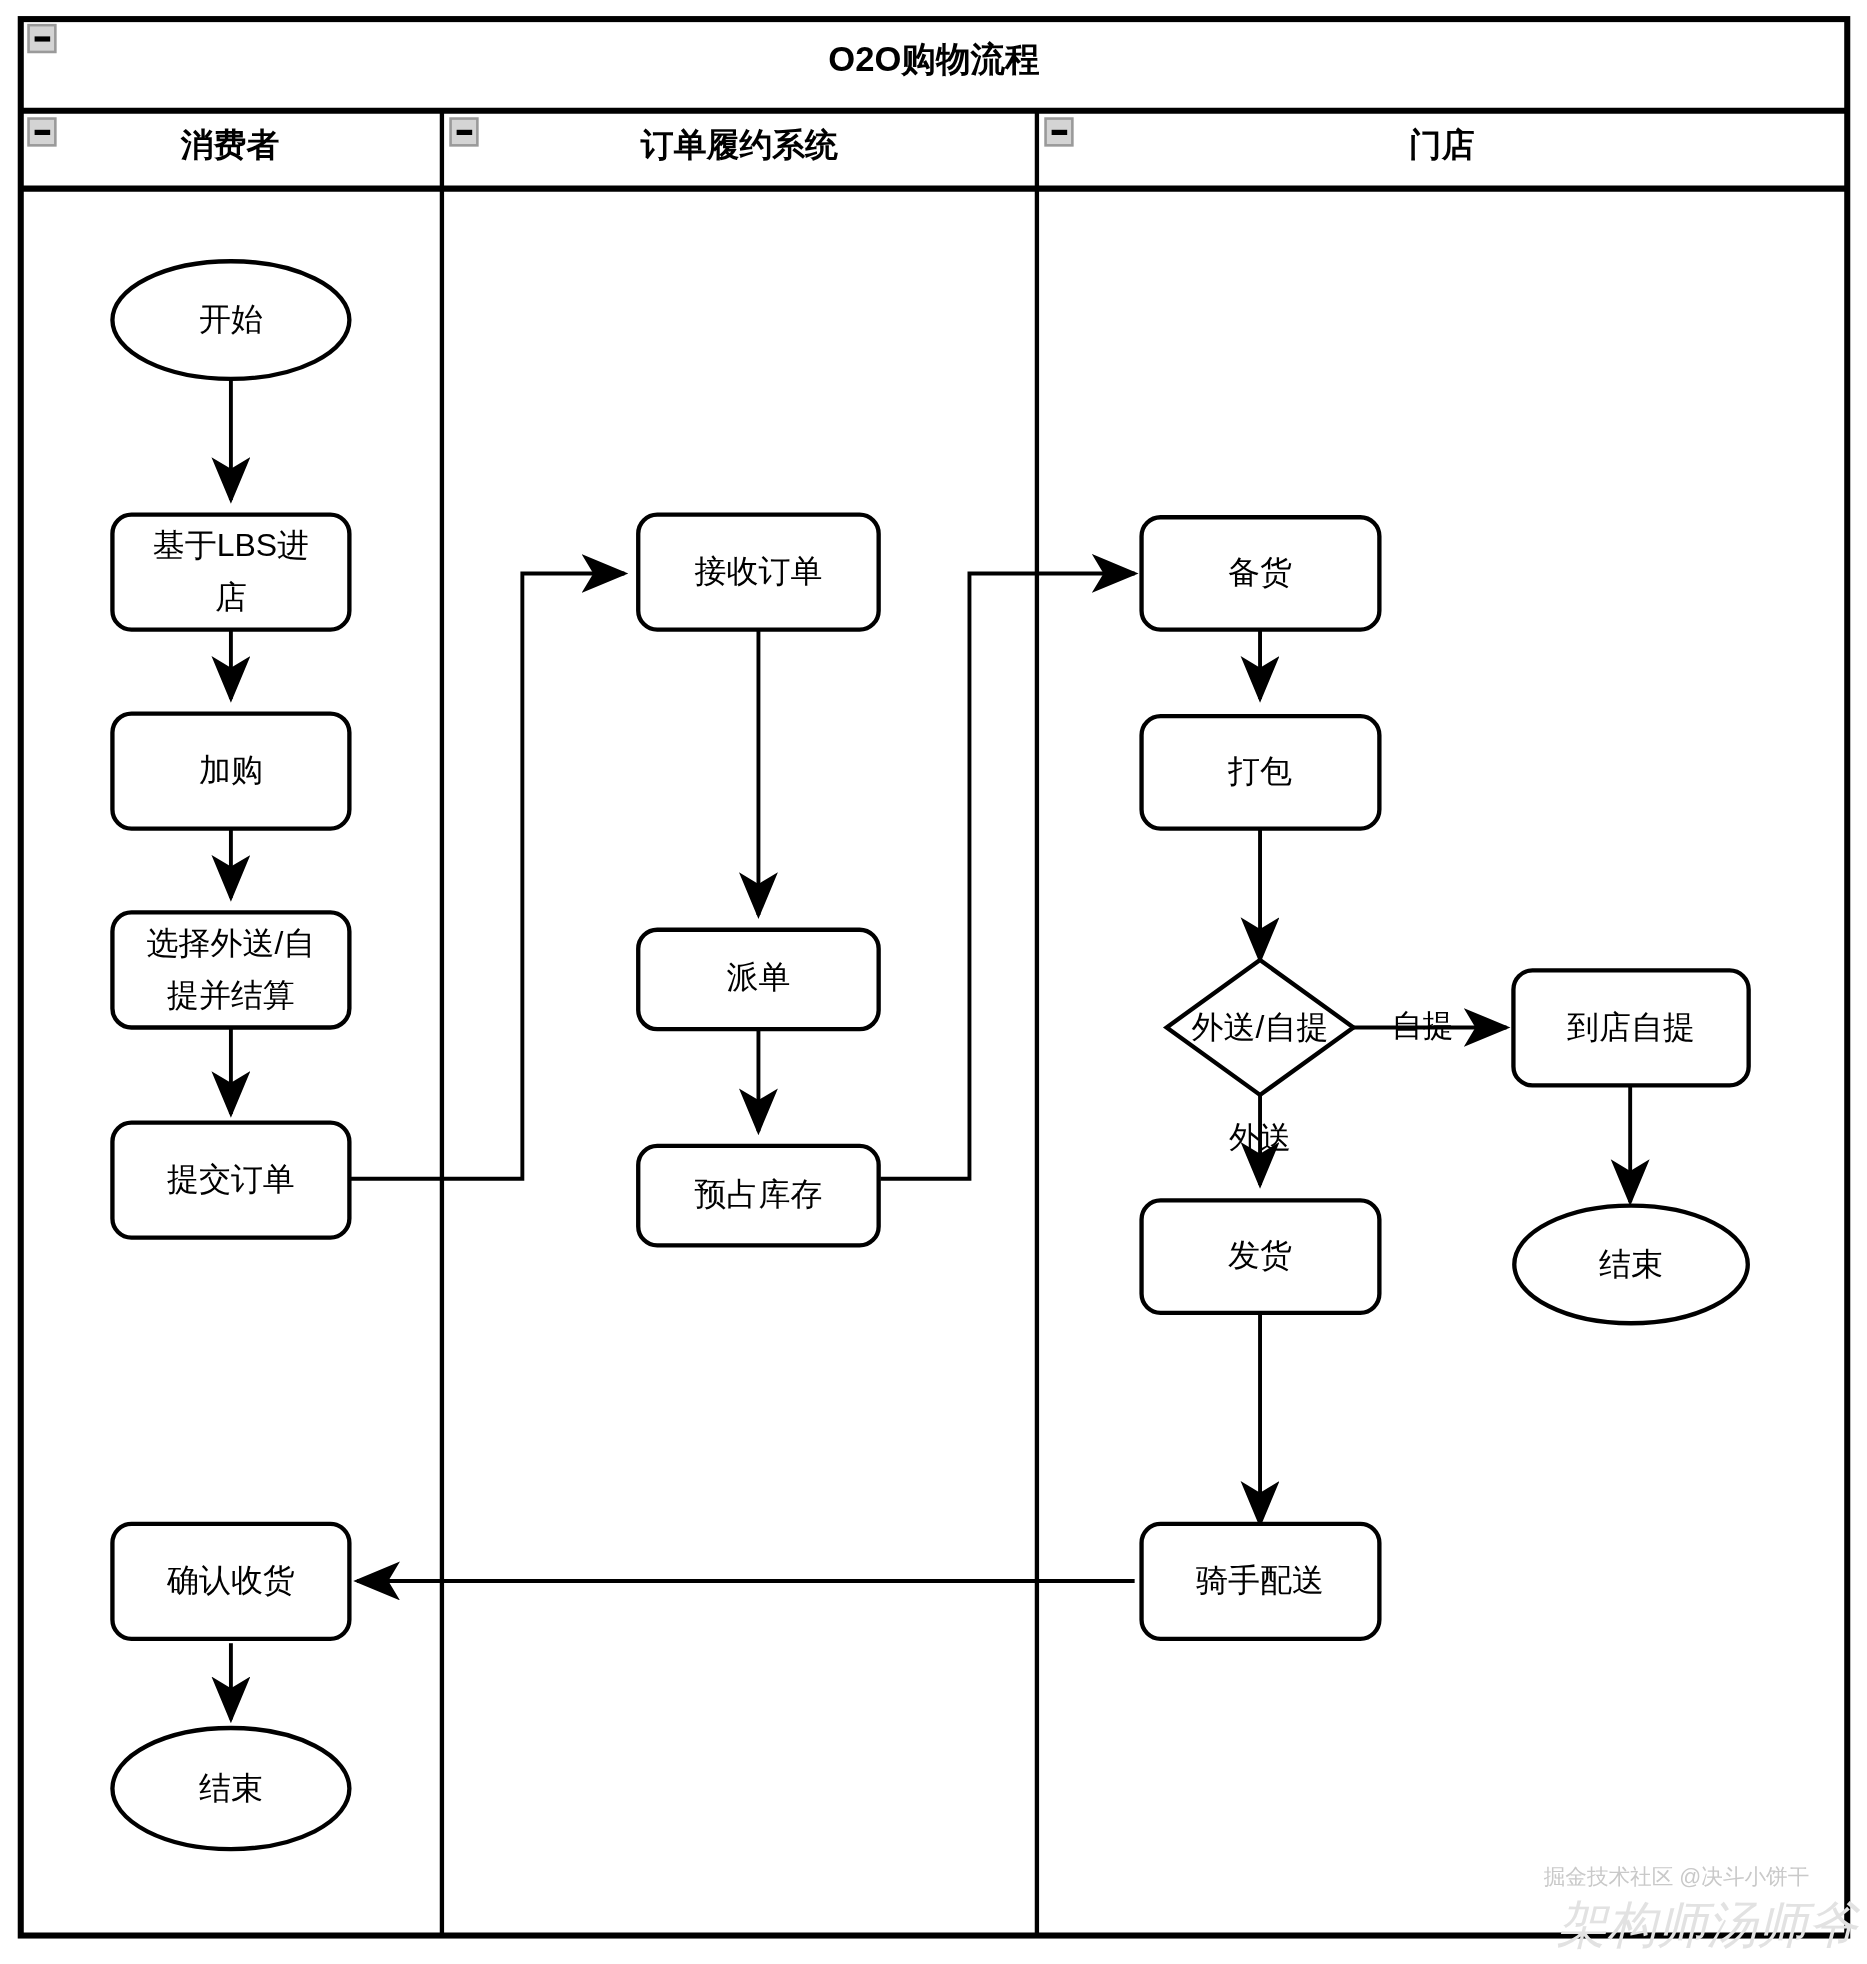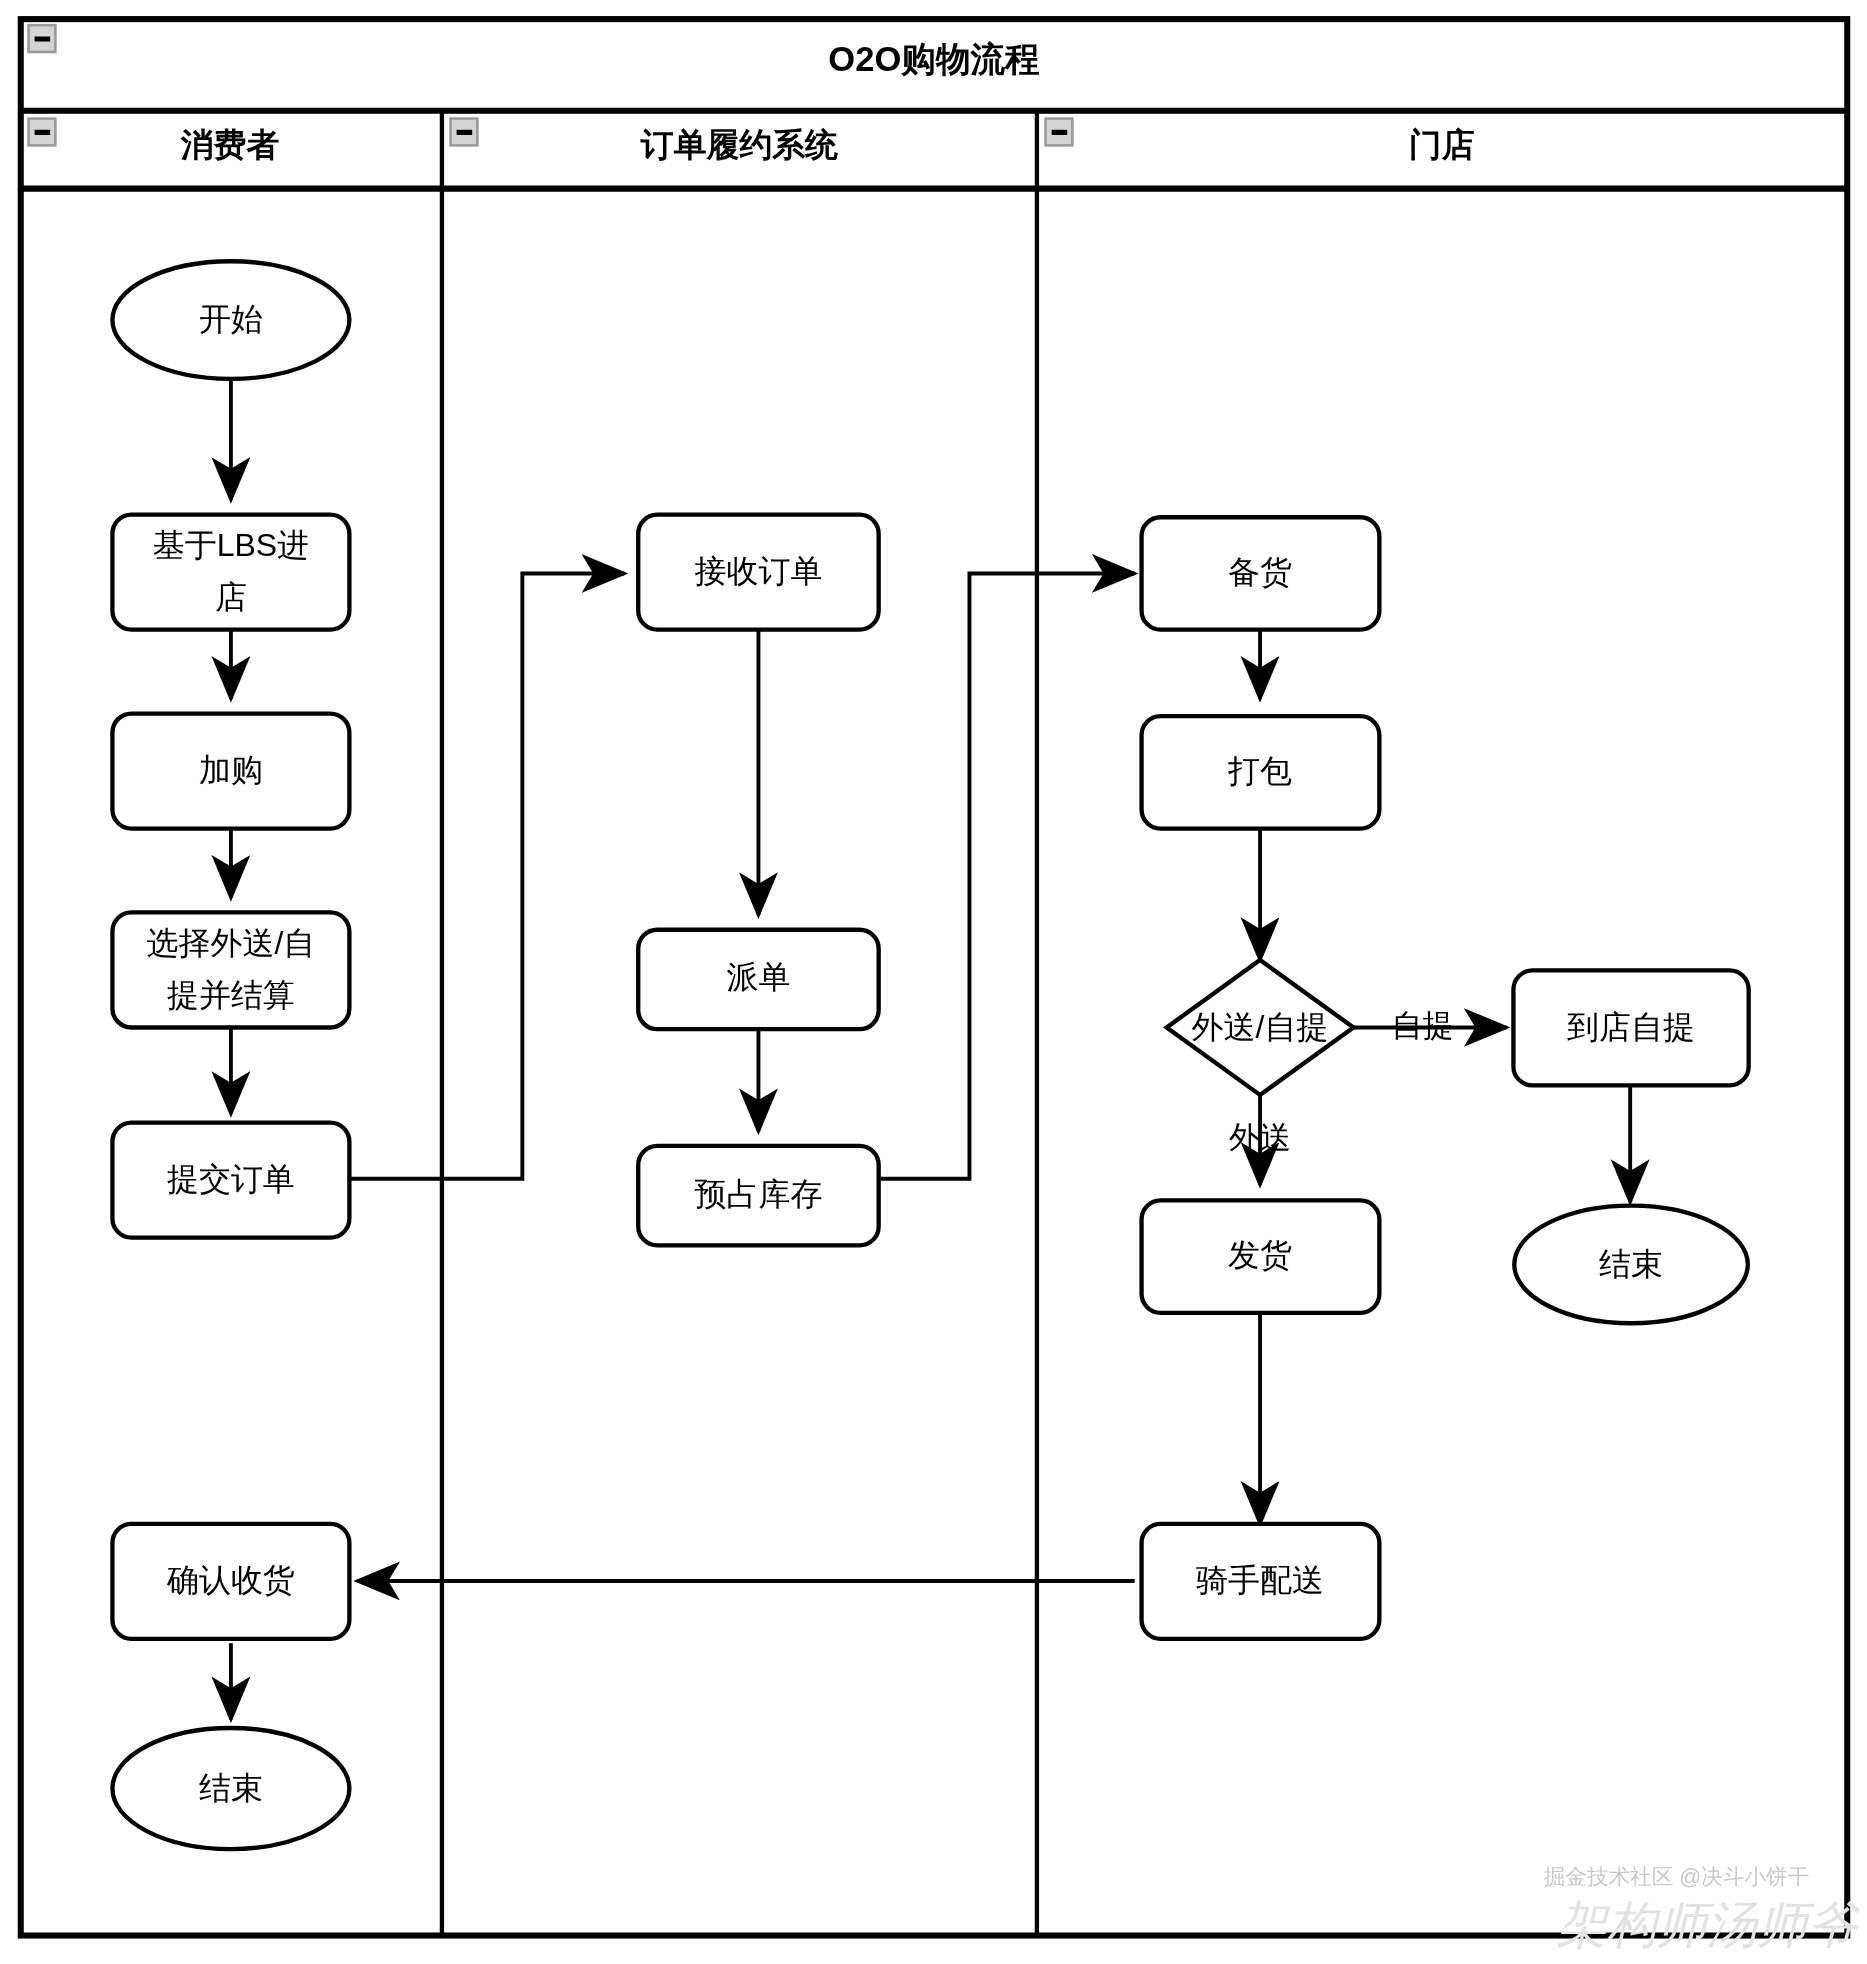--- a/index.html
+++ b/index.html
@@ -1,18 +1,18 @@
 <!DOCTYPE html>
 <html style="font-size:14px"><head>
 <meta charset="utf-8">
 <title>O2O购物流程</title>
 <style>
   html,body{margin:0;padding:0;background:#ffffff;}
   body{font-family:"Liberation Sans","DejaVu Sans",sans-serif;}
-  #page{position:relative;width:1868px;height:1965px;background:#ffffff;overflow:hidden;border-radius:10px;}
+  #page{position:relative;width:1868px;height:1965px;background:#ffffff;overflow:hidden;}
   svg{position:absolute;left:0;top:0;}
   .pool-frame{fill:none;stroke:#000000;stroke-width:7;}
   .lane-div{stroke:#000000;stroke-width:5;fill:none;}
   .header-rule{stroke:#000000;stroke-width:7;fill:none;}
   .title-text{font-family:"Liberation Sans","DejaVu Sans",sans-serif;font-size:40px;font-weight:bold;fill:#000;}
   .lane-text{font-family:"Liberation Sans","DejaVu Sans",sans-serif;font-size:38px;font-weight:bold;fill:#000;}
   .node{fill:#ffffff;stroke:#000000;stroke-width:5;}
   .node-text{font-family:"Liberation Sans","DejaVu Sans",sans-serif;font-size:37px;fill:#000;}
   .edge{stroke:#000000;stroke-width:4.5;fill:none;}
   .edge-label{font-family:"Liberation Sans","DejaVu Sans",sans-serif;font-size:36px;fill:#000;}

